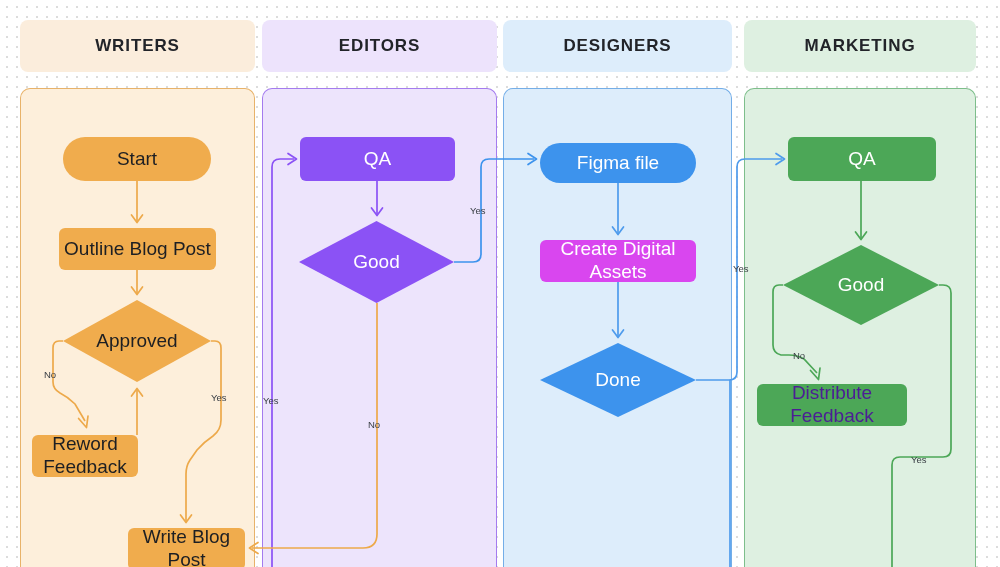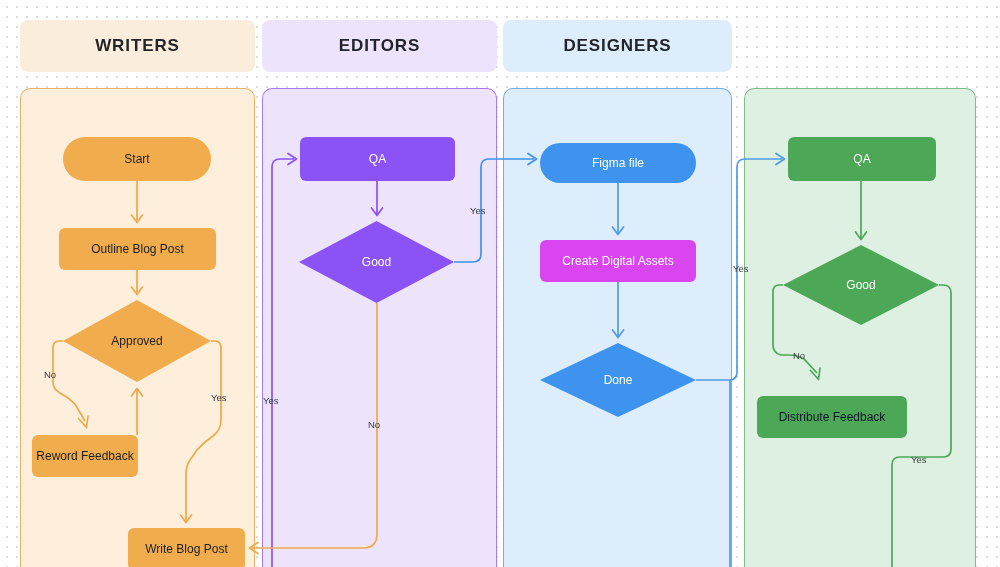--- a/index.html
+++ b/index.html
@@ -49,21 +49,21 @@
     border-width: 1px 1px 0 1px;
   }
 
   
   .node {
     position: absolute;
     display: flex;
     align-items: center;
     justify-content: center;
     text-align: center;
-    font-size: 12px;
+    font-size: 19px;
     line-height: 1.2;
     z-index: 6;
   }
   .node.rect { border-radius: 6px; text-align: center; }
   .node.pill { border-radius: 26px; }
   .node.diamond {
     background: transparent !important;
   }
   .node.diamond .dia-shape {
     position: absolute;
@@ -96,20 +96,23 @@
 <div id="board">
 
   <div class="lane-header" id="hdr-writers" style="left: 20px; top: 20px; width: 235px; background: rgb(251, 237, 220);">
       <span class="lane-header-label">WRITERS</span>
     </div>
   <div class="lane-header" id="hdr-designers" style="left: 503px; top: 20px; width: 229px; background: rgb(221, 237, 251);">
       <span class="lane-header-label">DESIGNERS</span>
     </div>
   <div class="lane-header" id="hdr-editors" style="left: 262px; top: 20px; width: 235px; background: rgb(237, 227, 252);">
       <span class="lane-header-label">EDITORS</span>
+    </div>
+  <div class="lane-header" id="hdr-marketing" style="left: 744px; top: 20px; width: 232px; background: rgb(222, 240, 225);">
+      <span class="lane-header-label">MARKETING</span>
     </div>
 
   <div class="lane-body" id="body-writers" style="left: 20px; width: 235px; background: rgb(253, 239, 219); border-color: rgb(232, 178, 105);"></div>
   <div class="lane-body" id="body-editors" style="left: 262px; width: 235px; background: rgb(237, 228, 252); border-color: rgb(164, 123, 239);"></div>
   <div class="lane-body" id="body-designers" style="left: 503px; width: 229px; background: rgb(221, 237, 251); border-color: rgb(116, 174, 232);"></div>
   <div class="lane-body" id="body-marketing" style="left: 744px; width: 232px; background: rgb(222, 240, 225); border-color: rgb(125, 190, 139);"></div>
 
   <svg id="wires" viewBox="0 0 1000 567">
     <defs>
       <marker id="ah-orange" markerWidth="9" markerHeight="9" refX="6.4" refY="3.2" orient="auto">
@@ -238,21 +241,21 @@
       </div>
       <div class="node rect" style="left: 788px; top: 137px; width: 148px; height: 44px; color: rgb(255, 255, 255); background: rgb(76, 167, 87);">
         <span>QA</span>
       </div>
       <div class="node diamond" style="left: 783px; top: 245px; width: 156px; height: 80px; color: rgb(255, 255, 255);">
         <svg class="dia-shape" viewBox="0 0 100 100" preserveAspectRatio="none">
           <polygon points="50,0 100,50 50,100 0,50" fill="#4CA757"></polygon>
         </svg>
         <span class="dia-label">Good</span>
       </div>
-      <div class="node rect" style="left: 757px; top: 396px; width: 150px; height: 42px; color: #0f172a; background: rgb(76, 167, 87);">
+      <div class="node rect" style="left: 757px; top: 384px; width: 150px; height: 42px; color: #4c1d95; background: rgb(76, 167, 87);">
         <span>Distribute Feedback</span>
       </div>
     </div>
 
   <div id="labels-layer">
       <div class="edge-label" style="left: 44px; top: 369px; color: rgb(59, 64, 70);">No</div>
       <div class="edge-label" style="left: 211px; top: 392px; color: rgb(59, 64, 70);">Yes</div>
       <div class="edge-label" style="left: 263px; top: 395px; color: rgb(59, 64, 70);">Yes</div>
       <div class="edge-label" style="left: 368px; top: 419px; color: rgb(59, 64, 70);">No</div>
       <div class="edge-label" style="left: 470px; top: 205px; color: rgb(59, 64, 70);">Yes</div>

